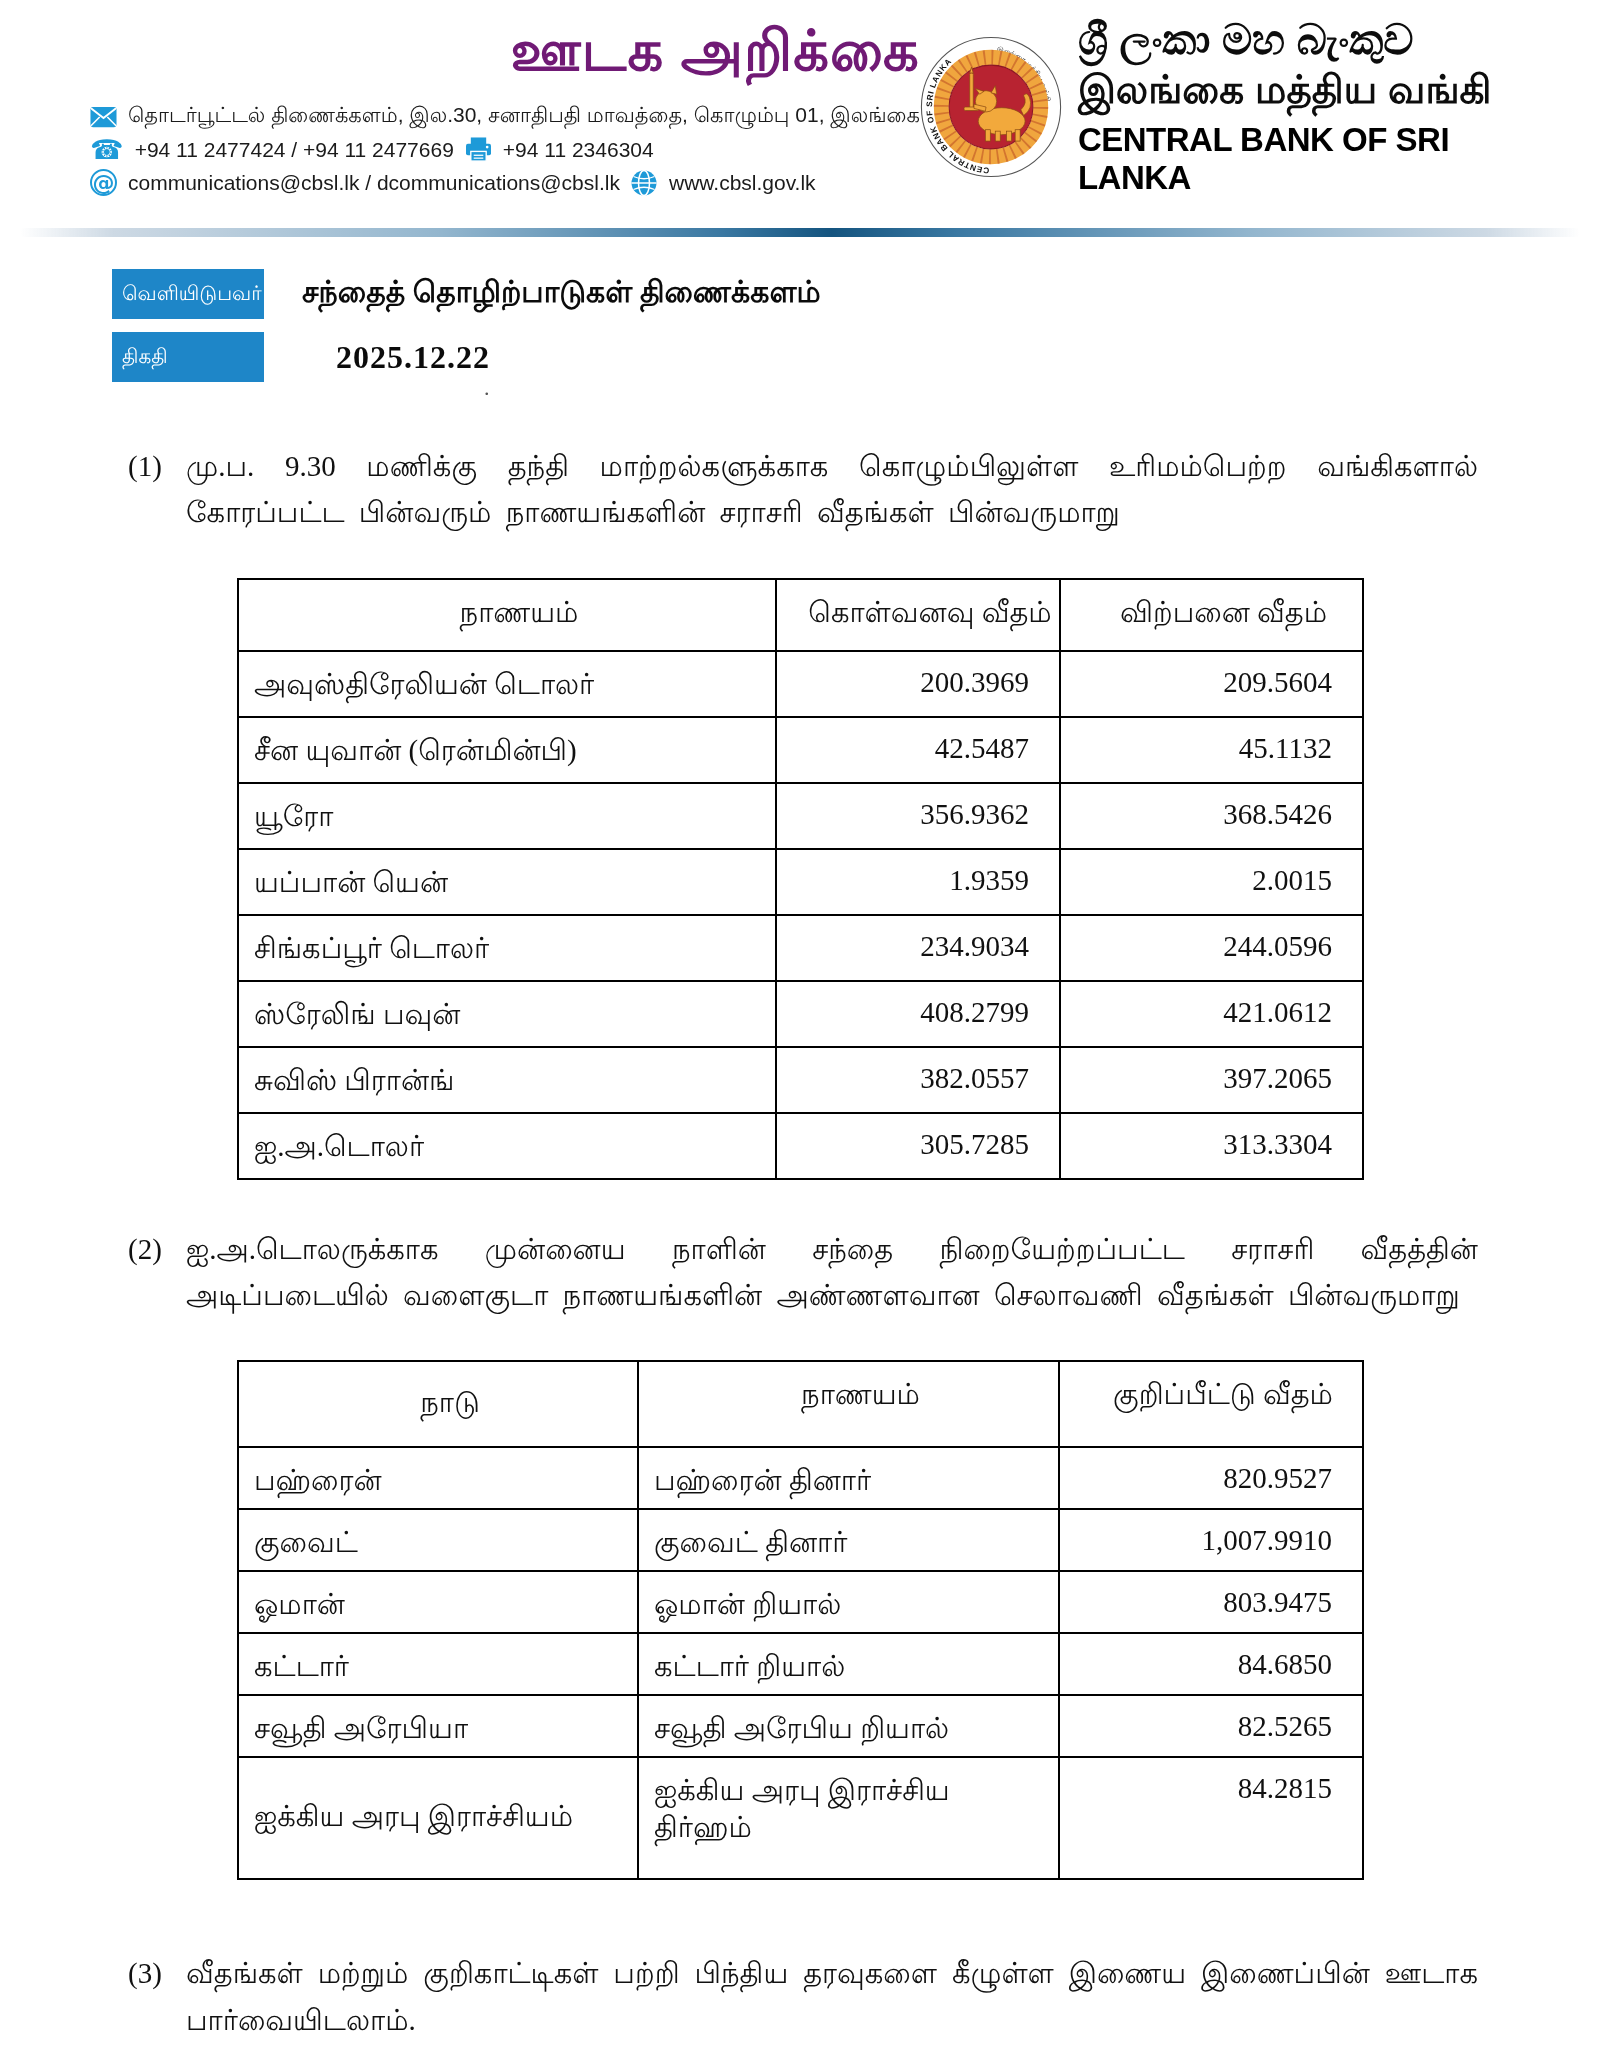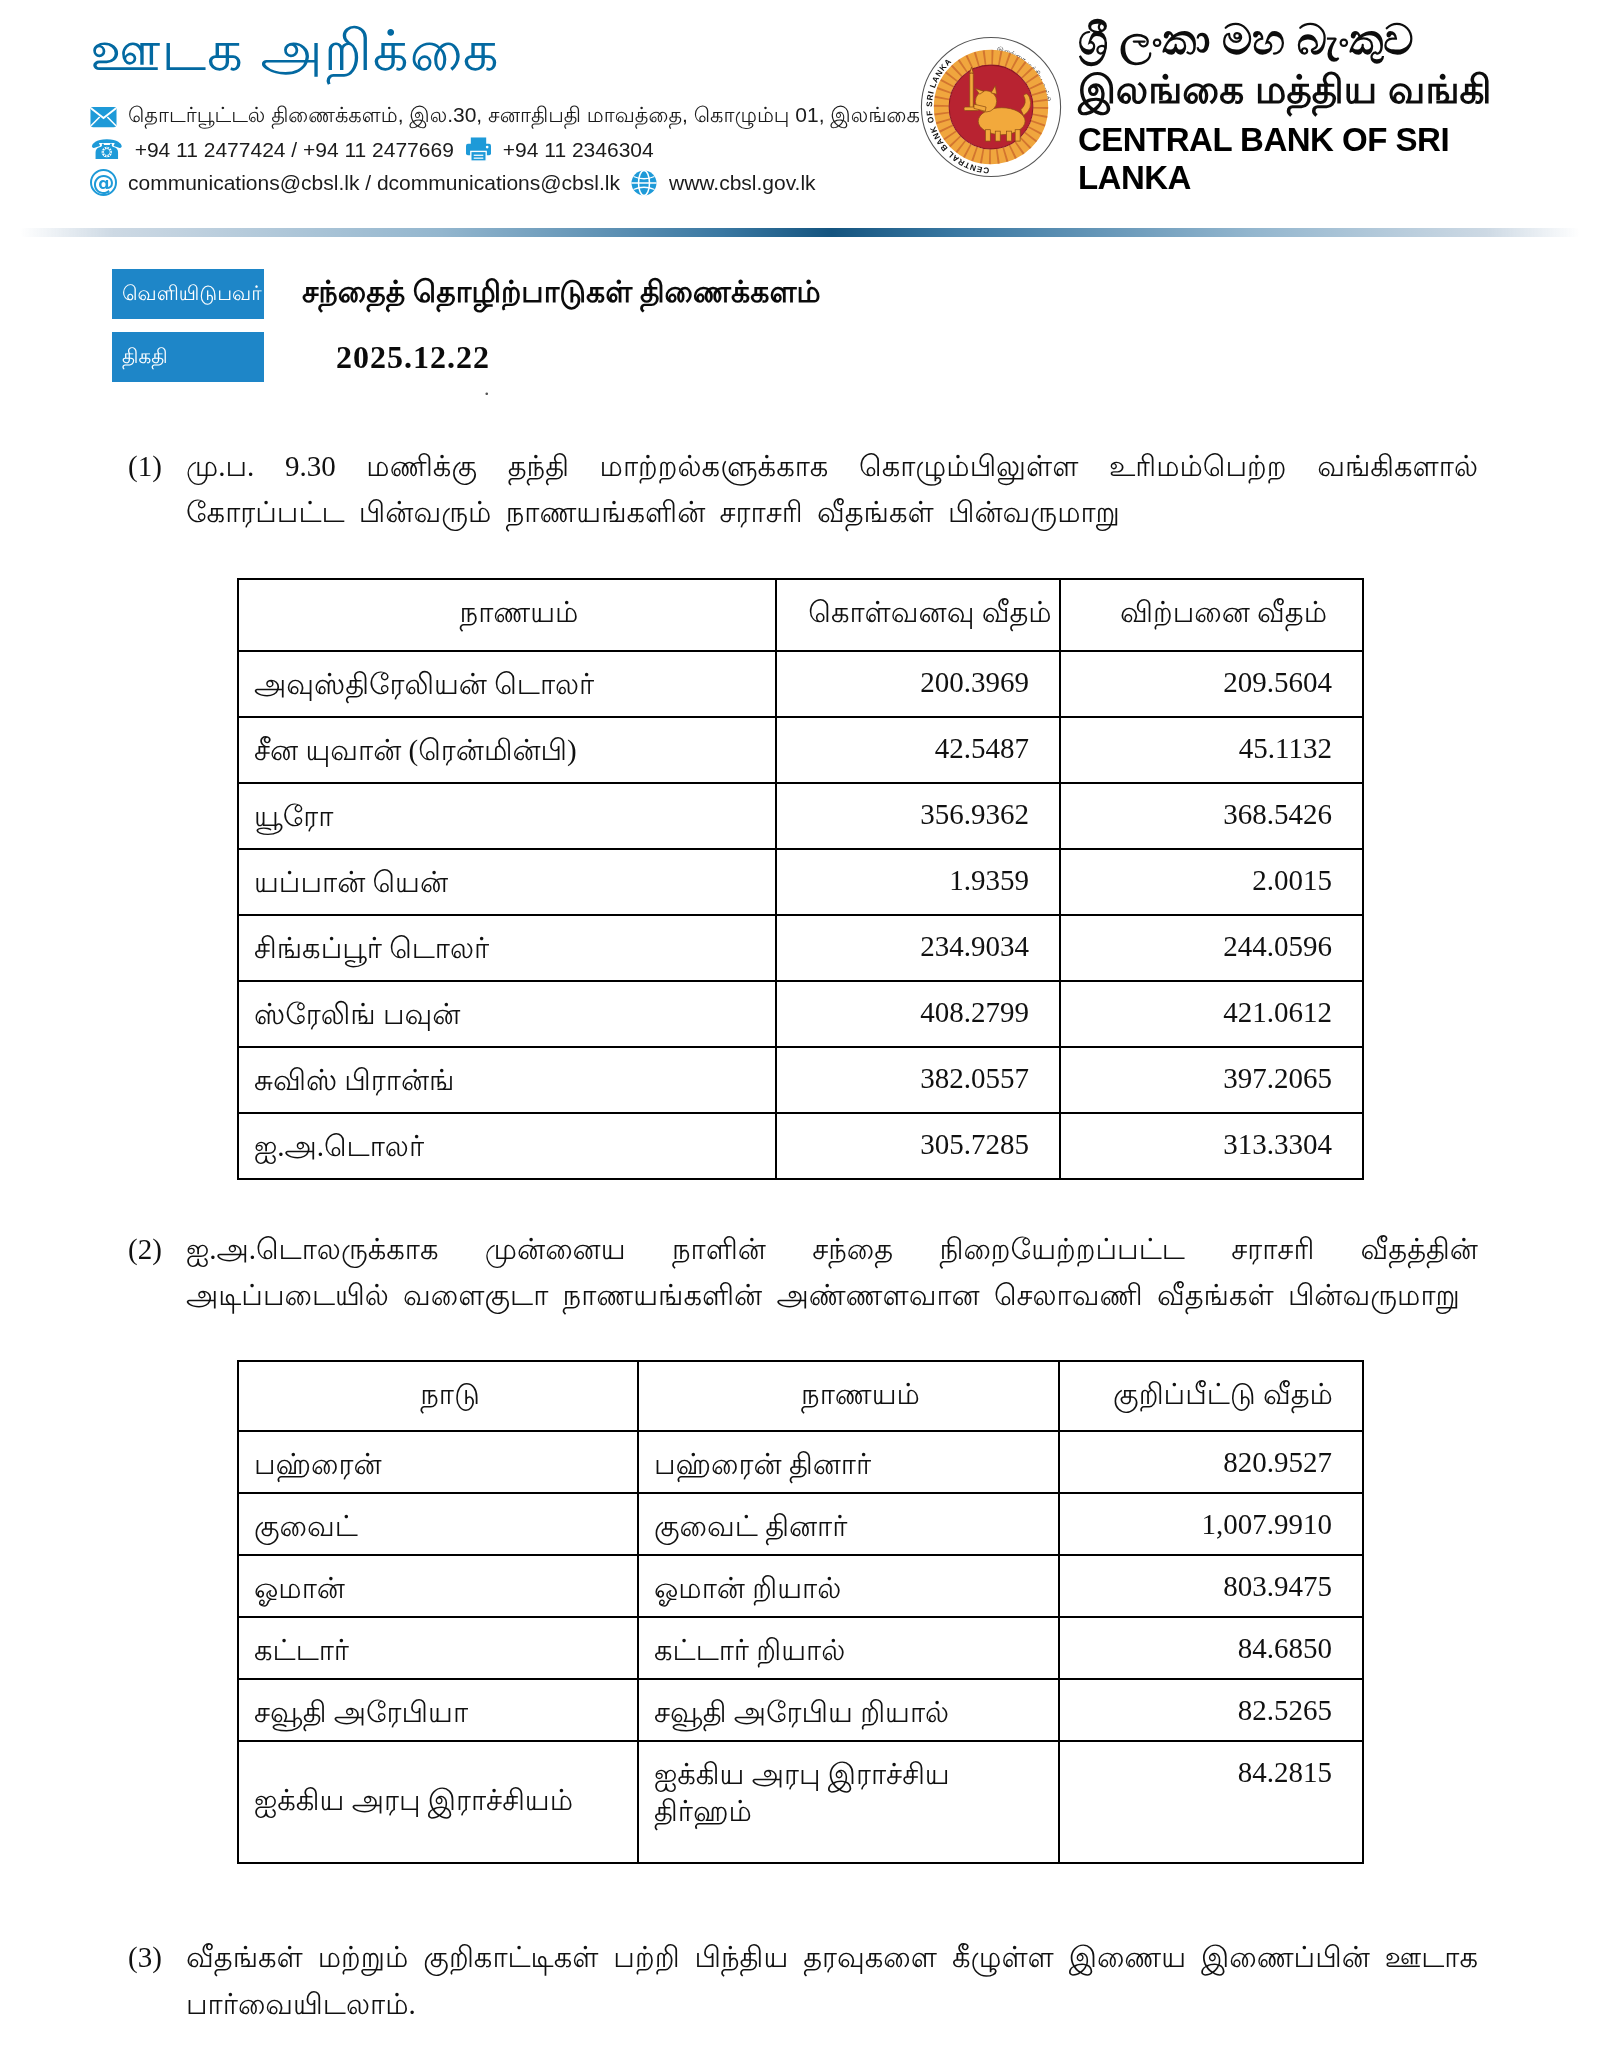--- a/index.html
+++ b/index.html
@@ -2,21 +2,21 @@
 <html><head>
 <meta charset="utf-8">
 <style>
   * { margin:0; padding:0; box-sizing:border-box; }
   body { background:#ffffff; font-family:"Liberation Serif", serif; color:#111; }
   .page { width:1600px; height:2052px; background:#fff; overflow:hidden; position:relative; }
 
   
   .header { display:flex; justify-content:space-between; align-items:flex-start; padding:14px 90px 0 90px; }
   .hdr-left { padding-top:4px; }
-  .press-title { font-family:"Liberation Sans", sans-serif; font-weight:400; font-size:56px; letter-spacing:1px; color:#0369a1; margin-bottom:12px; }
+  .press-title { font-family:"Liberation Sans", sans-serif; font-weight:700; font-size:56px; letter-spacing:1px; color:#701a75; margin-bottom:12px;text-align:right; }
   .contact-line { display:flex; gap:11px; font-family:"Liberation Sans", sans-serif; font-size:21px; color:#1b1b1b; margin:6px 0; white-space:nowrap; }
   .contact-line .seg { display:flex; align-items:center; gap:11px; }
   .icon { width:27px; height:27px; flex:0 0 auto; display:inline-flex; align-items:center; justify-content:center; }
   .phone-glyph { font-family:"DejaVu Sans", sans-serif; font-size:27px; color:#1e9ad8; line-height:1; }
   .at-glyph { font-family:"DejaVu Sans", sans-serif; font-size:22px; font-weight:bold; color:#1e9ad8; border:2.5px solid #1e9ad8; border-radius:50%; width:27px; height:27px; display:inline-flex; align-items:center; justify-content:center; }
 
   .hdr-right { display:flex; align-items:center; gap:16px; padding-top:2px; }
   .seal { width:162px; height:162px; }
   .bank-names { text-align:left; }
   .bank-sinhala { font-family:"Liberation Sans", sans-serif; font-size:42px; font-weight:600; color:#0d0d0d; line-height:1.15; }
@@ -44,21 +44,21 @@
   
   table { border-collapse:collapse; margin:42px 0 0 237px; table-layout:fixed; }
   th, td { border:2.5px solid #000; font-weight:normal; vertical-align:top; font-size:29px;padding-left:24px; }
   th { text-align:center; padding-top:16px; }
   td.name { text-align:left; padding:16px 10px 0 15px; }
   td.num { text-align:right; padding:14px 30px 0 10px; font-family:"Liberation Serif", serif; }
   .t1 col.c1 { width:538px; } .t1 col.c2 { width:284px; } .t1 col.c3 { width:303px; }
   .t1 thead tr { height:72px; }
   .t1 tbody tr { height:66px; }
   .t2 col.c1 { width:400px; } .t2 col.c2 { width:421px; } .t2 col.c3 { width:304px; }
-  .t2 thead tr { height:70px; }
+  .t2 thead tr { height:86px; }
   .t2 tbody tr { height:62px; }
   .t2 tbody tr.tall { height:122px; }
   .t2 th.mid { vertical-align:middle; padding-top:0; }
   .t2 td.vmid { vertical-align:middle; padding-top:0; }
 </style>
 </head>
 <body>
 
 <div class="page">
 

